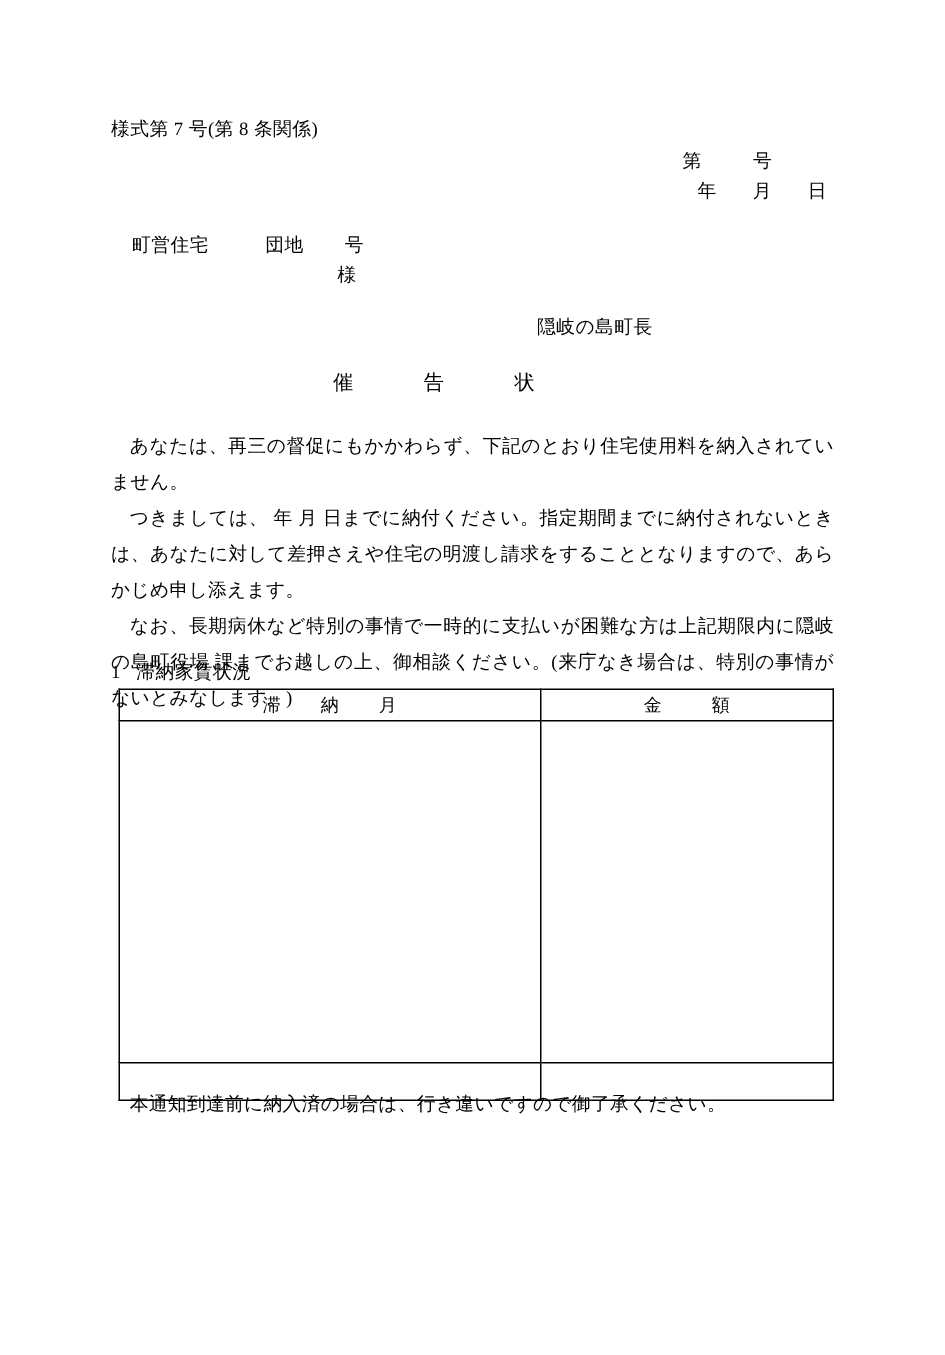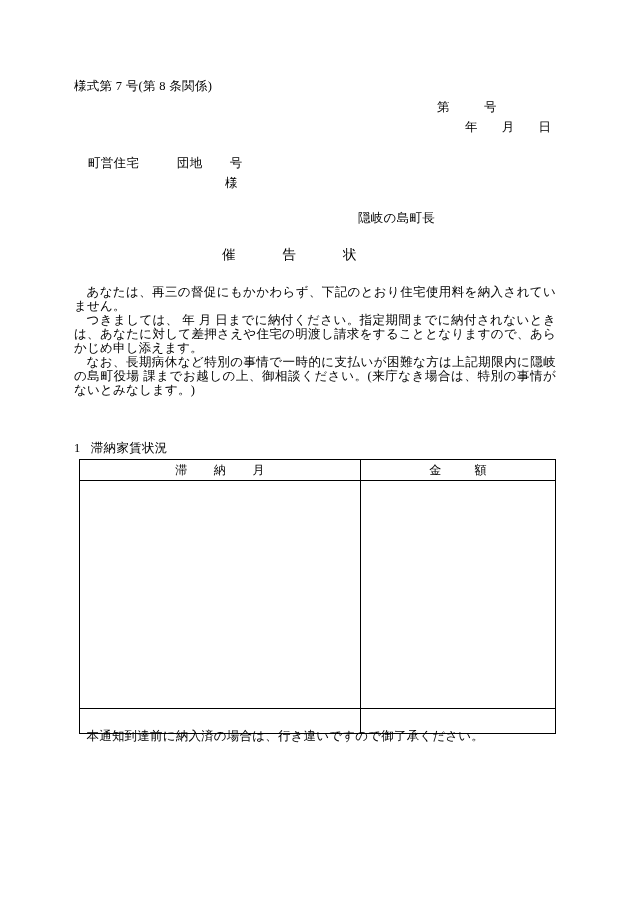--- a/index.html
+++ b/index.html
@@ -25,21 +25,21 @@
   .form-no {
     position: absolute;
     left: 74px;
     top: 78px;
     font-size: 12.5px;
     letter-spacing: 0.3px;
     white-space: nowrap;
   }
   .doc-number {
     position: absolute;
-    left: 437px;
+    left: 455px;
     top: 99px;
     font-size: 12.5px;
     white-space: pre;
     letter-spacing: 0.3px;
   }
   .doc-date {
     position: absolute;
     left: 465px;
     top: 119px;
     font-size: 12.5px;
@@ -77,21 +77,21 @@
     font-size: 13.5px;
     white-space: pre;
     letter-spacing: 0.5px;
   }
   .body-block {
     position: absolute;
     left: 74px;
     top: 285px;
     width: 482px;
     font-size: 12.5px;
-    line-height: 14px;
+    line-height: 24px;
     letter-spacing: 0.2px;
   }
   .body-para {
     margin: 0 0 0 0;
     text-align: justify;
     text-justify: inter-ideograph;
   }
   .indent {
     text-indent: 1em;
   }

